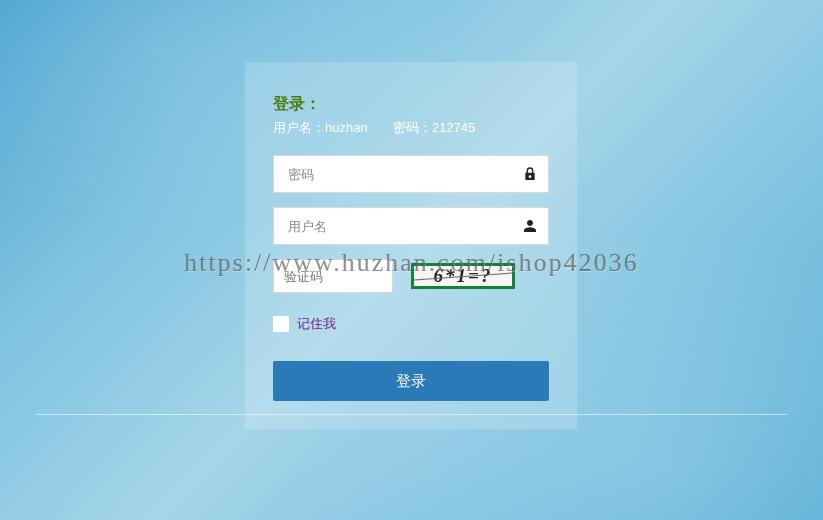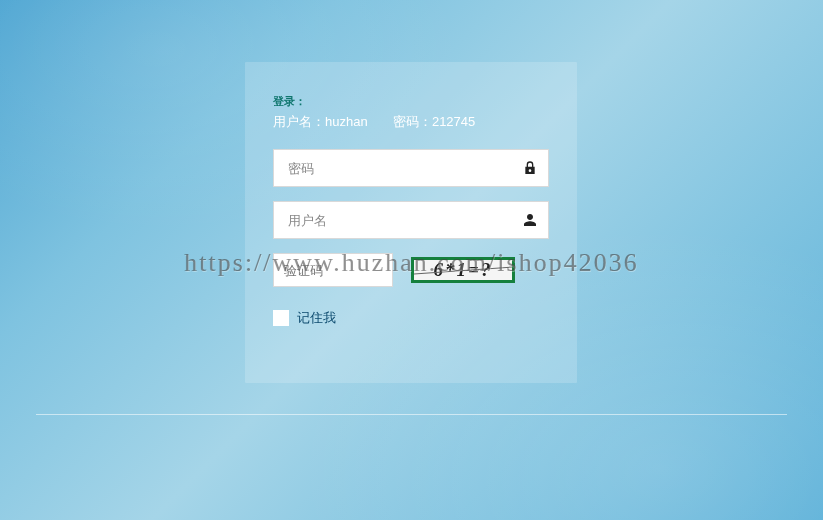--- a/index.html
+++ b/index.html
@@ -23,22 +23,22 @@
 .login-panel {
   position: absolute;
   top: 62px;
   left: 245px;
   width: 332px;
   background: rgba(255,255,255,0.18);
   padding: 32px 28px 28px;
   border-radius: 1px;
 }
 .login-title {
-  color: #0f766e;
-  font-size: 11px;
+  color: #4d7c0f;
+  font-size: 16px;
   font-weight: 600;
   margin-bottom: 4px;
 }
 .login-hint {
   color: #fff;
   font-size: 13px;
   margin-bottom: 18px;
 }
 .login-hint .seg { display:inline-block; }
 .login-hint .gap { display:inline-block; width:18px; }
@@ -119,21 +119,21 @@
 }
 .remember-row .chk {
   width: 16px;
   height: 16px;
   background: #fff;
   border: none;
   cursor: pointer;
   appearance: none;
 }
 .remember-row label {
-  color: #0c4a6e;
+  color: #701a75;
   font-size: 13px;
   cursor: pointer;
 }
 .login-btn {
   width: 100%;
   height: 40px;
   background: #2b7ab8;
   color: #fff;
   border: none;
   font-size: 15px;
@@ -195,17 +195,18 @@
   <div class="captcha-row">
     <input type="text" placeholder="验证码" style="">
     <div class="captcha-img">6*1=?</div>
   </div>
 
   <div class="remember-row">
     <input type="checkbox" class="chk" id="rm" style="">
     <label for="rm">记住我</label>
   </div>
 
+  <button class="login-btn">登录</button>
 </div>
 
 <div class="divider"></div>
 
 <div class="watermark">https://www.huzhan.com/ishop42036</div>
 
 </body></html>

